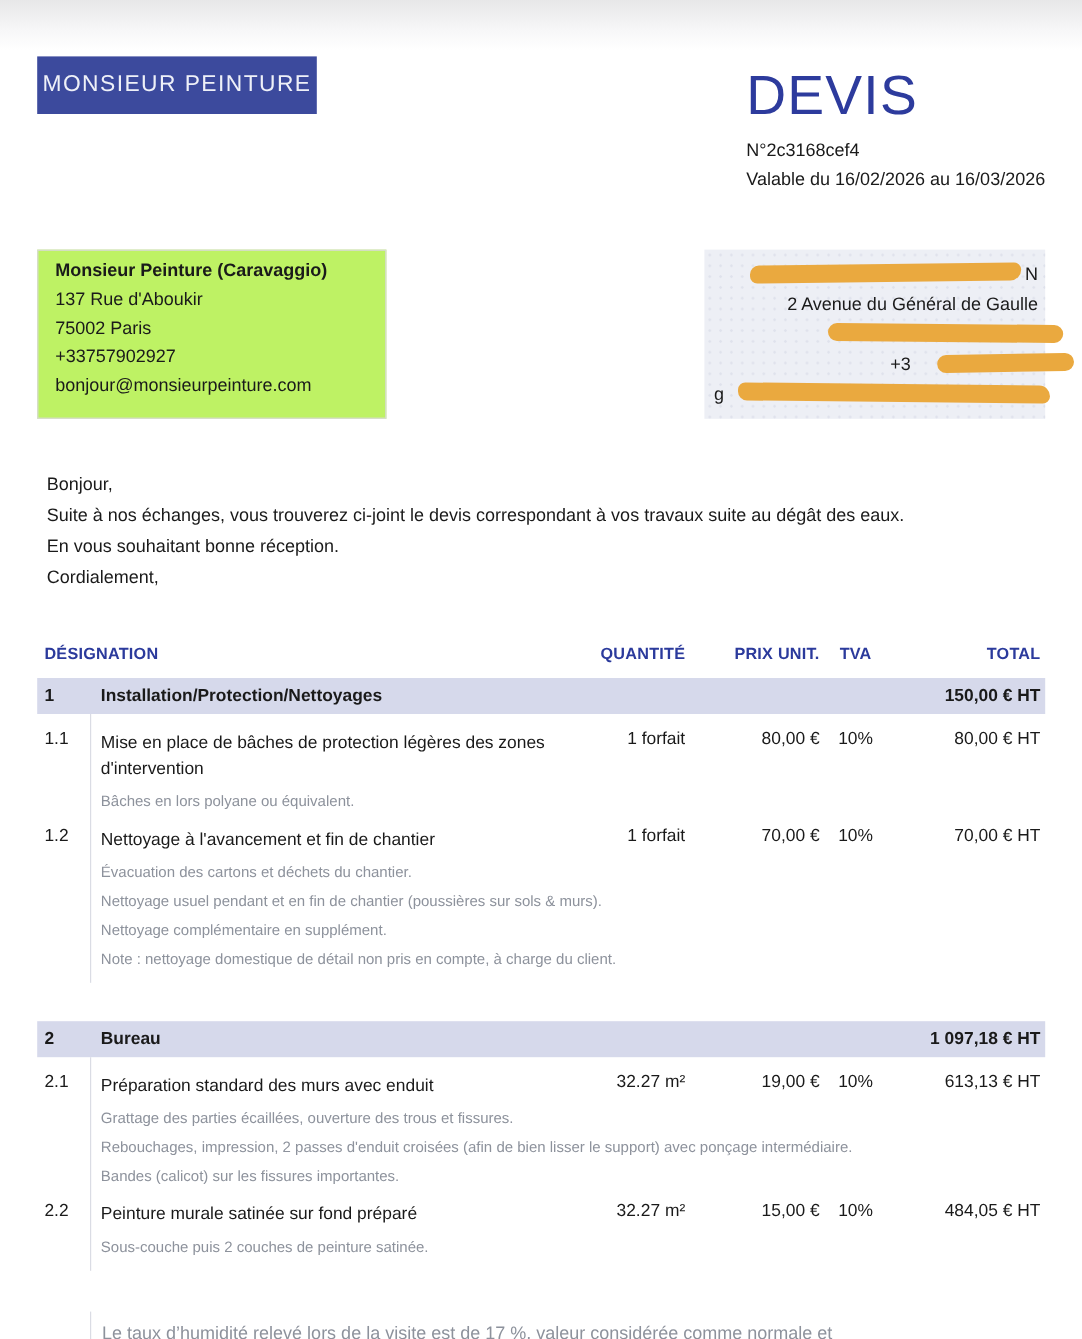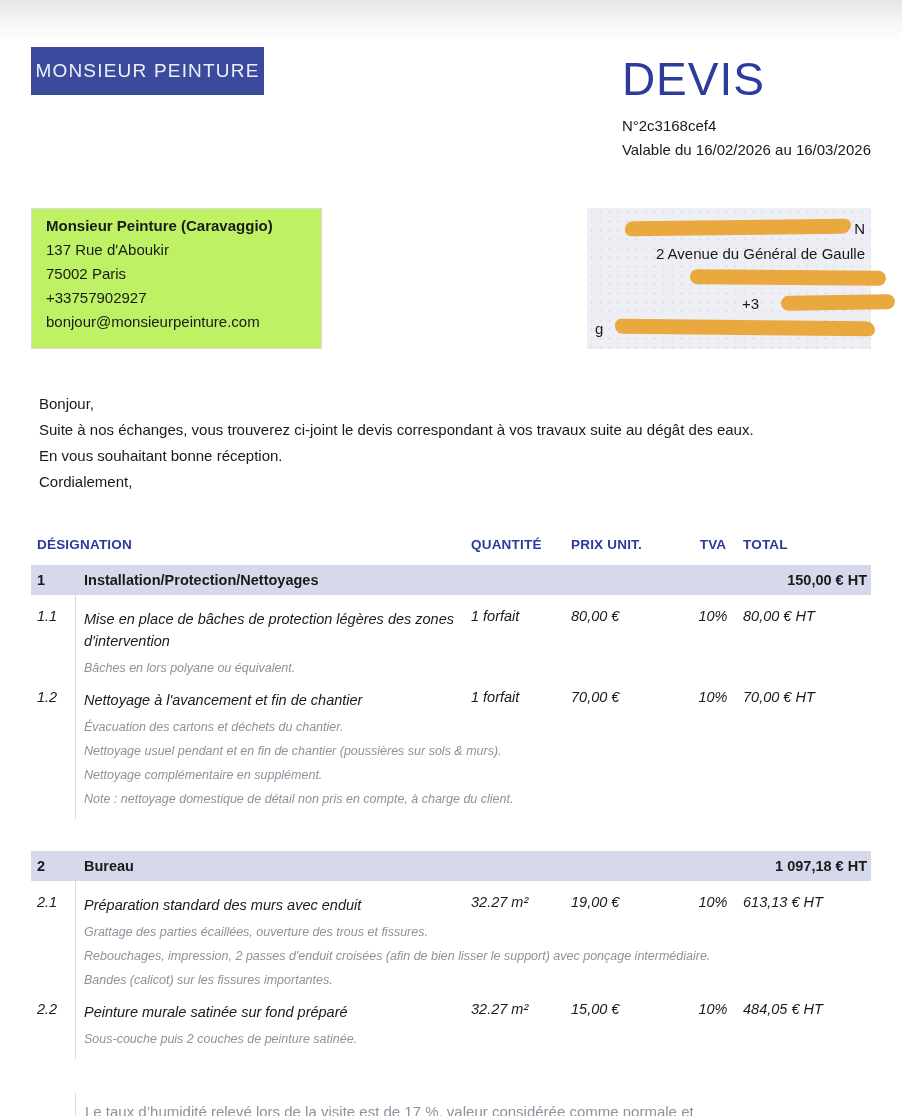--- a/index.html
+++ b/index.html
@@ -59,38 +59,38 @@
   .greeting { margin:42px 0 0 8px; font-size:15px; line-height:26px; }
 
   
   .quote-table { margin-top:42px; }
   .grid-row {
     display:grid;
     grid-template-columns:44px 1fr 100px 112px 60px 128px;
   }
   .t-head { font-size:13.5px; font-weight:bold; color:#2b3a9c; letter-spacing:0.2px; margin-bottom:13px; }
   .t-head .h-designation { grid-column:1 / 3; padding-left:6px; }
-  .col-right  { }
+  .col-right  { text-align:right; }
   .col-center { text-align:center; }
   .pad-r { padding-right:4px; }
 
   .section-bar {
     background:#d6d9eb; height:30px; align-items:center;
     font-size:14.5px; font-weight:bold;
   }
   .section-bar .s-num   { padding-left:6px; }
   .section-bar .s-title { padding-left:9px; }
   .section-bar .s-total { grid-column:3 / 7; text-align:right; padding-right:4px; }
 
   .section-body { position:relative; padding-bottom:12px; }
   .section-body::before {
     content:""; position:absolute; left:44px; top:0; bottom:0;
     width:1px; background:#dadce4;
   }
-  .item { padding-top:13px; font-size:14.5px;font-style:italic; }
+  .item { padding-top:13px; font-size:14.5px; }
   .item-num   { padding-left:6px; }
   .item-title { padding-left:9px; padding-right:14px; line-height:22px; }
   .item-notes { grid-column:2 / 7; padding-left:9px; }
   .note { font-size:12.5px; color:#8d929c; line-height:15px; margin-top:9px; }
 
   .section + .section { margin-top:32px; }
 
   
   .footnote {
     margin:34px 0 0 44px;

